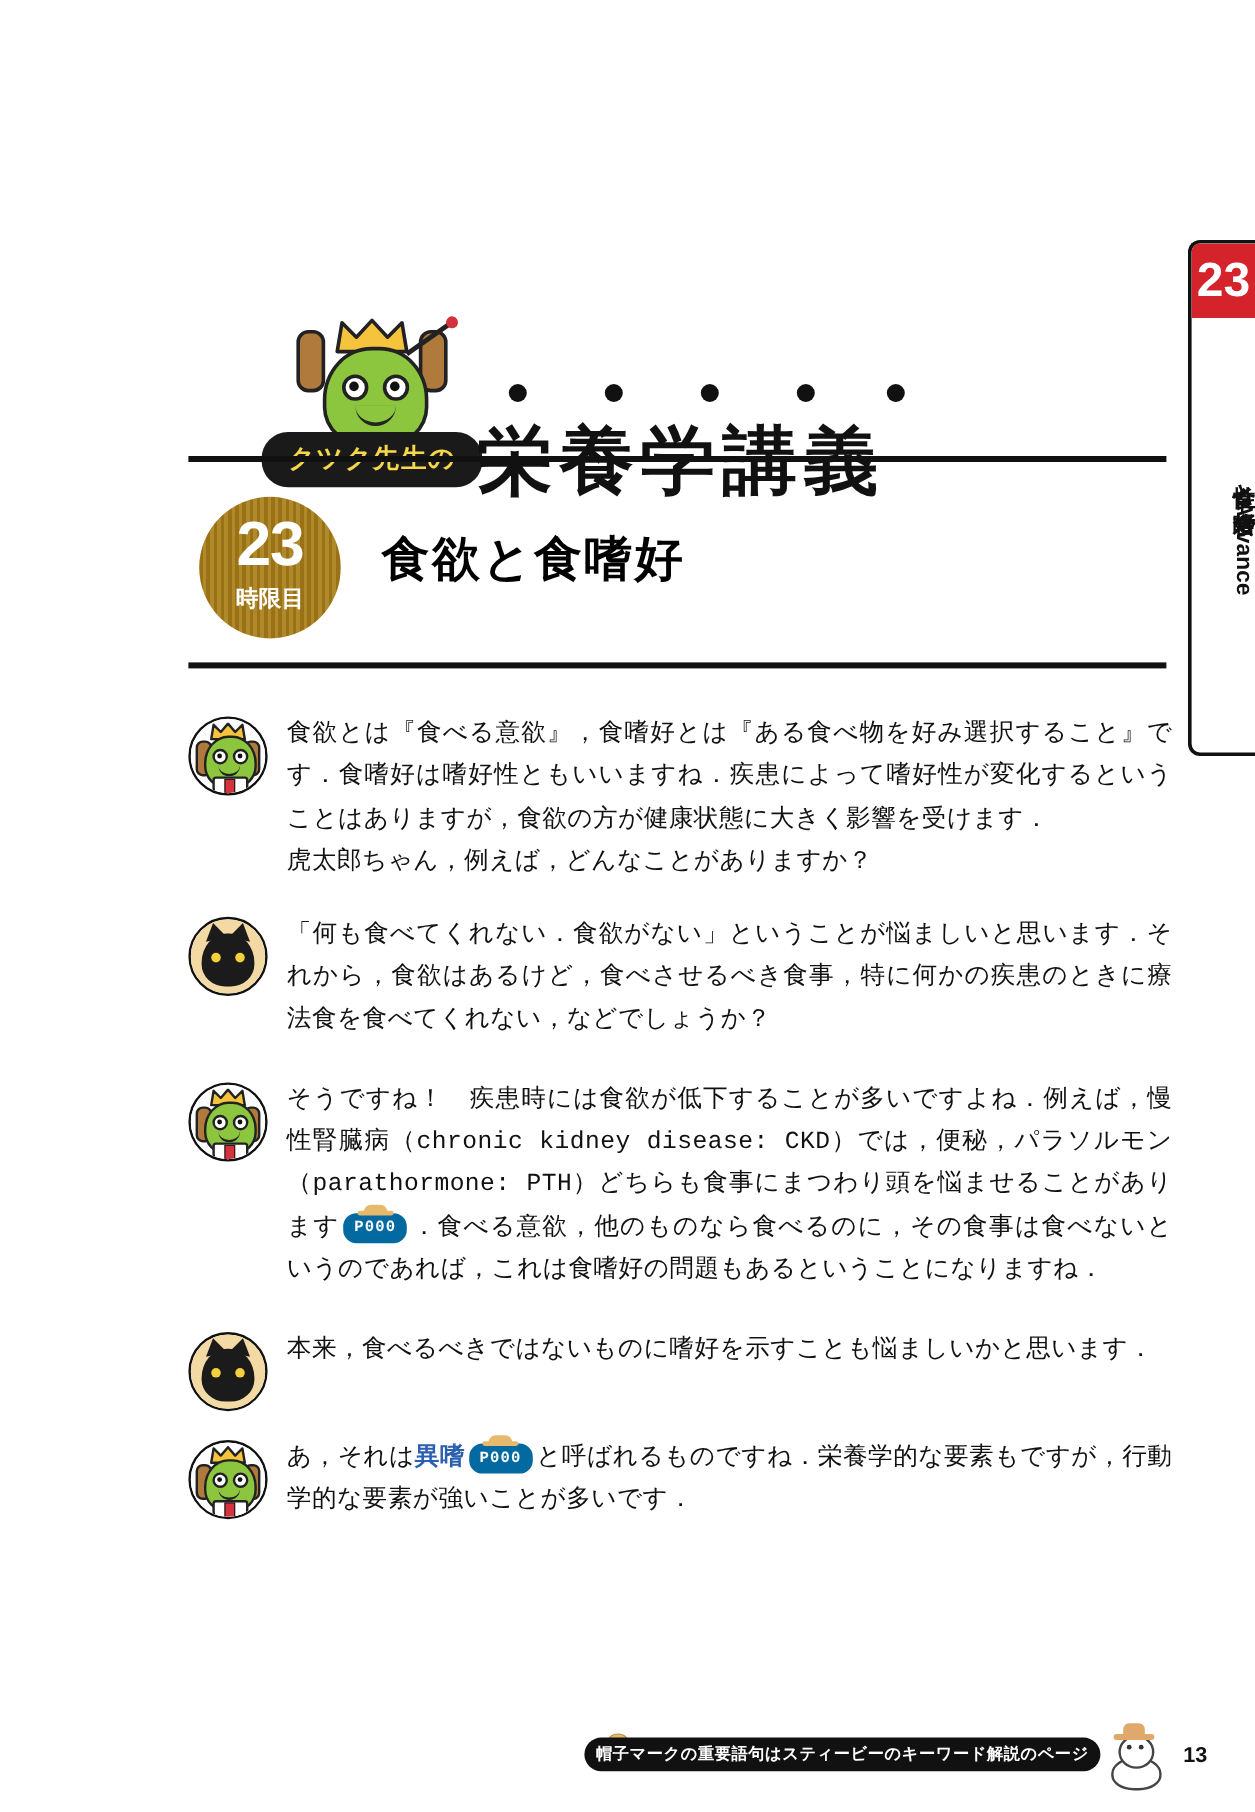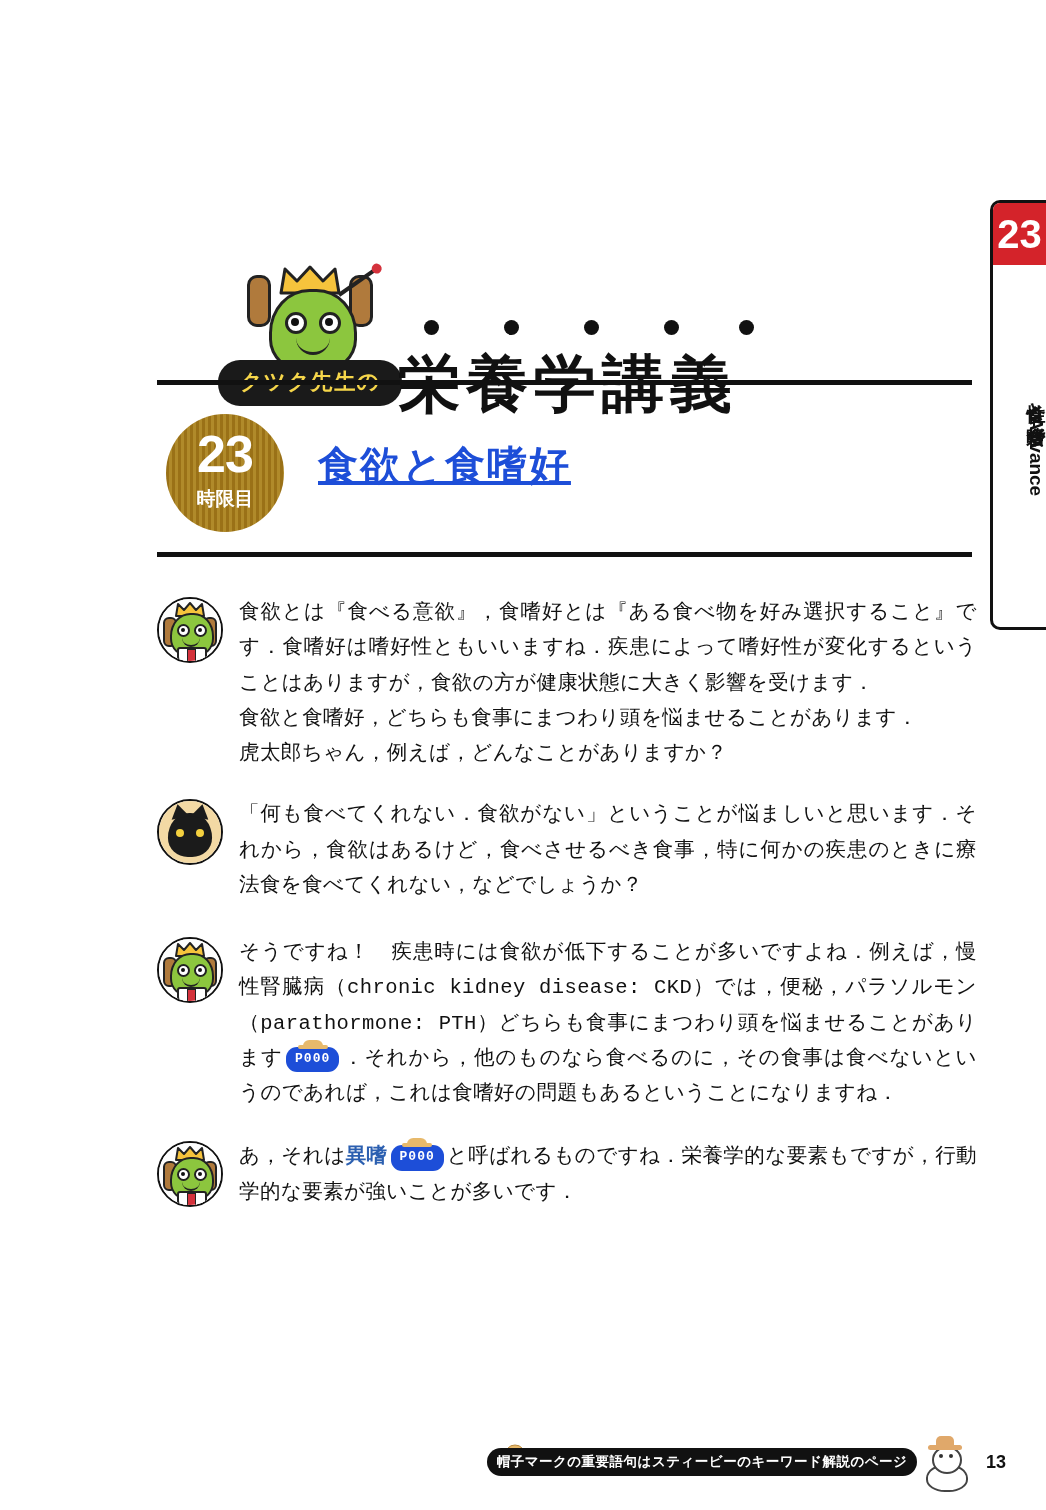--- a/index.html
+++ b/index.html
@@ -260,23 +260,22 @@
     font-size: 19px;
     font-weight: bold;
     margin-top: 6px;
   }
   .lesson-title {
     position: absolute;
     left: 318px;
     top: 438px;
     font-size: 40px;
     font-weight: bold;
-    color: #1d4ed8;
+    color: #000000;
     letter-spacing: 2px;
-    text-decoration: underline;
   }
 
   
   .dialogue {
     position: absolute;
     left: 157px;
     top: 595px;
     width: 820px;
   }
   .turn {
@@ -406,21 +405,21 @@
     color: #111;
     letter-spacing: 0.4px;
     text-align: justify;
     font-family: Liberation Mono, monospace;
   }
   .bubble p { margin: 0; }
 
   .kw-hat {
     display: inline-block;
     position: relative;
-    background: #1d4ed8;
+    background: #0369a1;
     color: #fff;
     font-size: 13px;
     font-weight: bold;
     border-radius: 11px;
     padding: 1px 9px 2px;
     vertical-align: 2px;
     margin: 0 3px;
     letter-spacing: 1px;
   }
   .kw-hat::before {
@@ -606,21 +605,20 @@
             <div class="e r">
               <i></i>
             </div>
           <div class="m"></div>
         </div>
         <div class="av-collar"></div>
           <div class="av-tie"></div>
       </div>
       <div class="bubble">
         <p>食欲とは『食べる意欲』，食嗜好とは『ある食べ物を好み選択すること』です．食嗜好は嗜好性ともいいますね．疾患によって嗜好性が変化するということはありますが，食欲の方が健康状態に大きく影響を受けます．</p>
-        <p>食欲と食嗜好，どちらも食事にまつわり頭を悩ませることがあります．</p>
         <p>虎太郎ちゃん，例えば，どんなことがありますか？</p>
       </div>
     </div>
 
     <div class="turn" style="margin-top:20px;">
       <div class="avatar">
         <div class="av-cat-bg"></div>
         <div class="av-cat">
           <span class="ear l"></span>
             <span class="ear r"></span>
@@ -649,24 +647,38 @@
             </div>
             <div class="e r">
               <i></i>
             </div>
           <div class="m"></div>
         </div>
         <div class="av-collar"></div>
           <div class="av-tie"></div>
       </div>
       <div class="bubble">
-        <p><span>そうですね！　疾患時には食欲が低下することが多いですよね．例えば，慢性腎臓病（chronic kidney disease: CKD）では，便秘，パラソルモン（parathormone: PTH）どちらも食事にまつわり頭を悩ませることがあります</span><span class="kw-hat">P000</span><span>．それから，他のものなら食べるのに，その食事は食べないというのであれば，これは食嗜好の問題もあるということになりますね．</span></p>
+        <p><span>そうですね！　疾患時には食欲が低下することが多いですよね．例えば，慢性腎臓病（chronic kidney disease: CKD）では，便秘，パラソルモン（parathormone: PTH）どちらも食事にまつわり頭を悩ませることがあります</span><span class="kw-hat">P000</span><span>．食べる意欲，他のものなら食べるのに，その食事は食べないというのであれば，これは食嗜好の問題もあるということになりますね．</span></p>
       </div>
     </div>
 
+    <div class="turn" style="margin-top:32px;">
+      <div class="avatar">
+        <div class="av-cat-bg"></div>
+        <div class="av-cat">
+          <span class="ear l"></span>
+            <span class="ear r"></span>
+          <span class="e l"></span>
+            <span class="e r"></span>
+        </div>
+      </div>
+      <div class="bubble">
+        <p>本来，食べるべきではないものに嗜好を示すことも悩ましいかと思います．</p>
+      </div>
+    </div>
 
     <div class="turn" style="margin-top:28px;">
       <div class="avatar">
         <div class="av-frog-bg"></div>
         <div class="av-crown">
           <svg viewBox="0 0 30 15" width="30" height="15">
             <polygon points="1,14 3,2 9,8 15,1 21,8 27,2 29,14" fill="#f6c33c" stroke="#222" stroke-width="2" stroke-linejoin="round"></polygon>
           </svg>
         </div>
         <div class="av-hair-l"></div>

